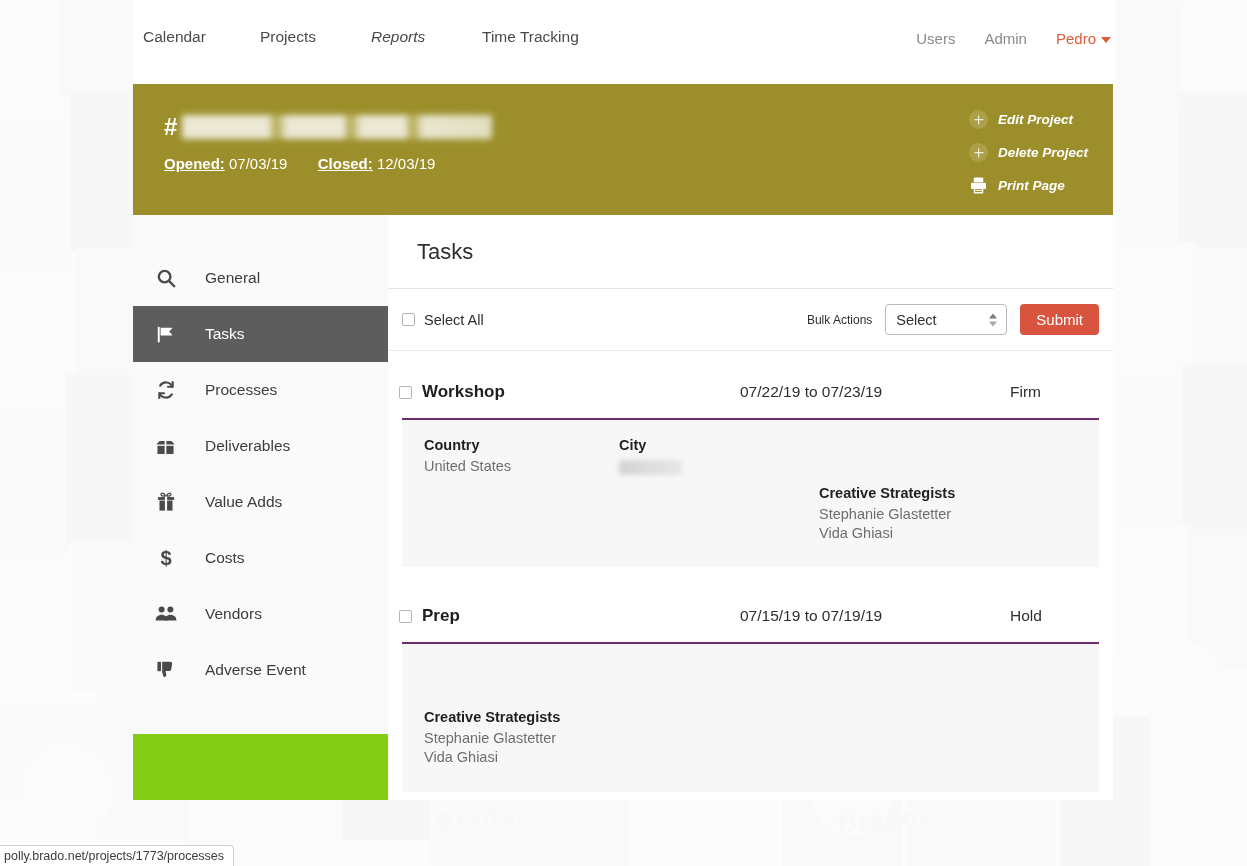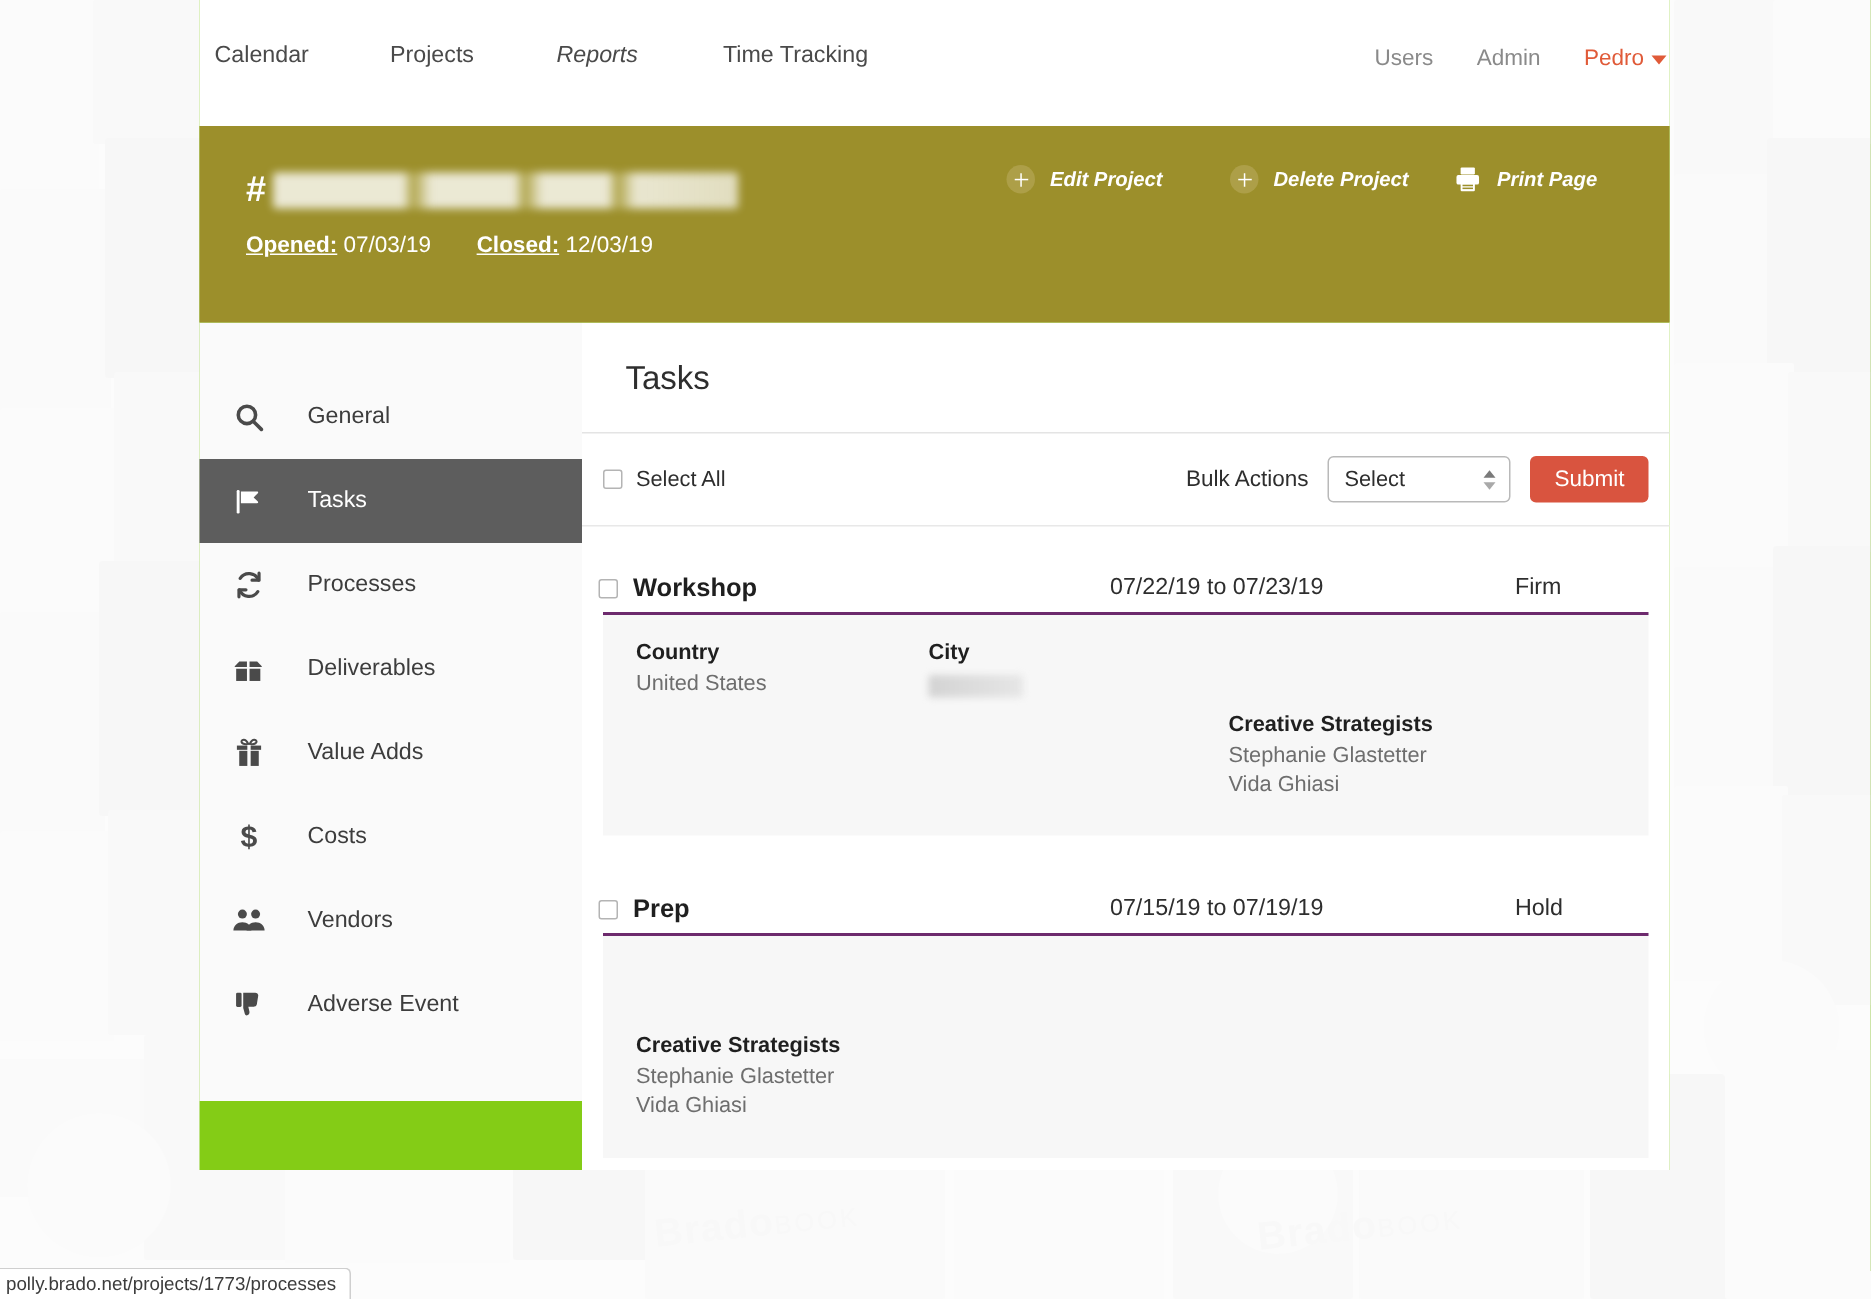--- a/index.html
+++ b/index.html
@@ -156,21 +156,21 @@
     font-size: 15px;
   }
   #banner .dates b { font-weight: 700; text-decoration: underline; }
   #banner .dates .gap { display: inline-block; width: 22px; }
 
   #banner .actions {
     position: absolute;
     right: 9px;
     top: 26px;
     display: flex;
-    flex-direction: row;
+    flex-direction: column;
     gap: 14px;
   }
   #banner .actions a {
     display: flex;
     align-items: center;
     gap: 10px;
     color: #ffffff;
     font-size: 13.5px;
     font-style: italic;
     font-weight: 600;
@@ -278,21 +278,21 @@
     background: #fff;
     flex: none;
     cursor: pointer;
   }
   .bulk-right {
     margin-left: auto;
     display: flex;
     align-items: center;
     gap: 13px;
   }
-  .bulk-right .lbl { font-size: 15px; color: #2e2e2e; }
+  .bulk-right .lbl { font-size: 12px; color: #2e2e2e; }
   .selectbox {
     width: 122px;
     height: 31px;
     border: 1px solid #b9b9b9;
     border-radius: 4px;
     background: #ffffff;
     position: relative;
     display: flex;
     align-items: center;
     padding-left: 10px;
@@ -331,21 +331,21 @@
 
   
   .tasks-wrap { padding: 31px 14px 0 14px; }
 
   .task { margin-bottom: 39px; }
 
   .task-row {
     display: flex;
     align-items: center;
     border-bottom: 2px solid #6d2a6d;
-    padding-bottom: 6px;
+    padding-bottom: 16px;
     position: relative;
   }
   .task-row .cb { margin-right: 10px; margin-left: -3px; }
   .task-name {
     font-size: 17px;
     font-weight: 700;
     color: #1f1f1f;
     width: 318px;
   }
   .task-dates {

